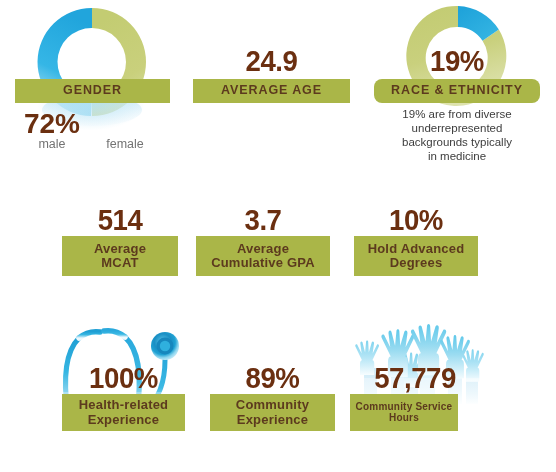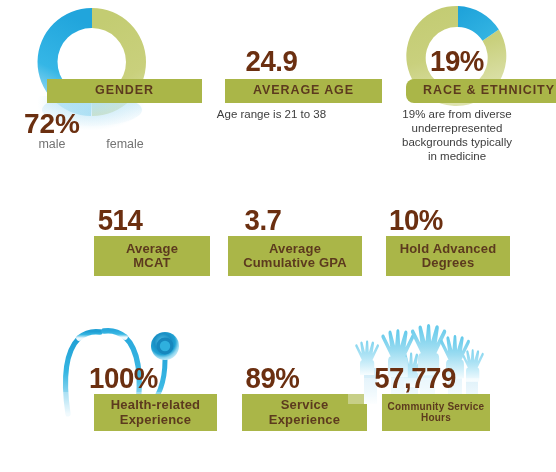--- a/index.html
+++ b/index.html
@@ -28,21 +28,20 @@
     position: absolute;
     background: #aab648;
     color: #5c3a1e;
     display: flex;
     align-items: center;
     justify-content: center;
     text-align: center;
     font-weight: bold;
     line-height: 1.08;
     letter-spacing: 0.2px;
-    margin-left: 32px;
   }
   .bar.caps {
     text-transform: uppercase;
     letter-spacing: 0.9px;
   }
   .bar-inner { width: 100%; padding: 0 4px; }
 
   
   .bignum {
     position: absolute;
@@ -126,21 +125,20 @@
 
   <div class="minor-num narrow" style="left:14px; top:110px; width:76px; font-size:28px;">72%</div>
   <div class="minor-lbl" style="left:14px; top:138px; width:76px; font-size:12.5px;">male</div>
 
   <div class="minor-lbl" style="left:86px; top:138px; width:78px; font-size:12.5px;">female</div>
 
   <div class="bignum narrow" style="left:193px; top:46px; width:157px; font-size:30px;">24.9</div>
   <div class="bar caps" style="left:193px; top:79px; width:157px; height:24px; font-size:12.5px;">
     <span class="bar-inner">AVERAGE AGE</span>
   </div>
-  <div class="caption" style="left:193px; top:107px; width:157px; font-size:11.5px;">Age range is 21 to 38</div>
 
   <div class="abs" style="left:404px; top:2px; width:108px; height:104px;">
     <svg width="108" height="104" viewBox="0 0 108 104" aria-hidden="true">
       <defs>
         <linearGradient id="rGreen" x1="0" y1="0" x2="0.3" y2="1">
           <stop offset="0%" stop-color="#c2cb71"></stop>
           <stop offset="55%" stop-color="#c9d07d"></stop>
           <stop offset="100%" stop-color="#dde2ad"></stop>
         </linearGradient>
         <linearGradient id="rBlue" x1="0.2" y1="0" x2="1" y2="1">
@@ -243,21 +241,21 @@
   <div class="bar" style="left:62px; top:394px; width:123px; height:37px; font-size:13px;">
     <span class="bar-inner">
       <span style="display:block">Health-related</span>
       <span style="display:block">Experience</span>
     </span>
   </div>
 
   <div class="bignum narrow" style="left:210px; top:363px; width:125px; font-size:30px;">89%</div>
   <div class="bar" style="left:210px; top:394px; width:125px; height:37px; font-size:13px;">
     <span class="bar-inner">
-      <span style="display:block">Service</span>
+      <span style="display:block">Community</span>
       <span style="display:block">Experience</span>
     </span>
   </div>
 
   <div class="abs" style="left:348px; top:322px; width:140px; height:82px;">
     <svg width="140" height="82" viewBox="0 0 140 82" aria-hidden="true">
       <defs>
         <linearGradient id="handG" x1="0" y1="0" x2="0" y2="1">
           <stop offset="0%" stop-color="#5fc8ea"></stop>
           <stop offset="45%" stop-color="#9bdcf1"></stop>

